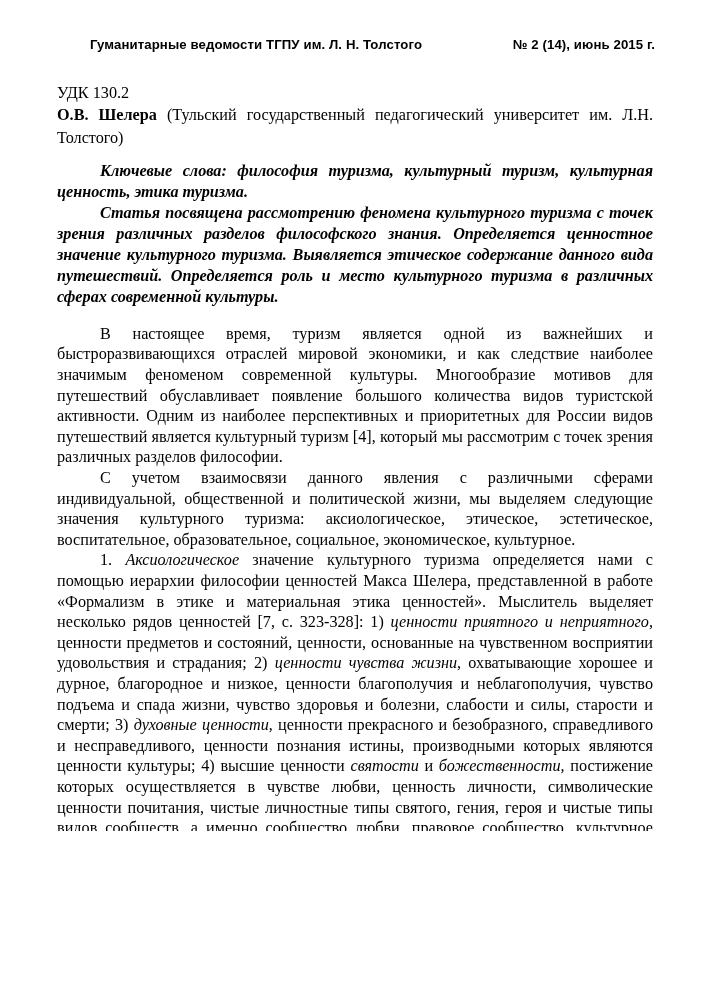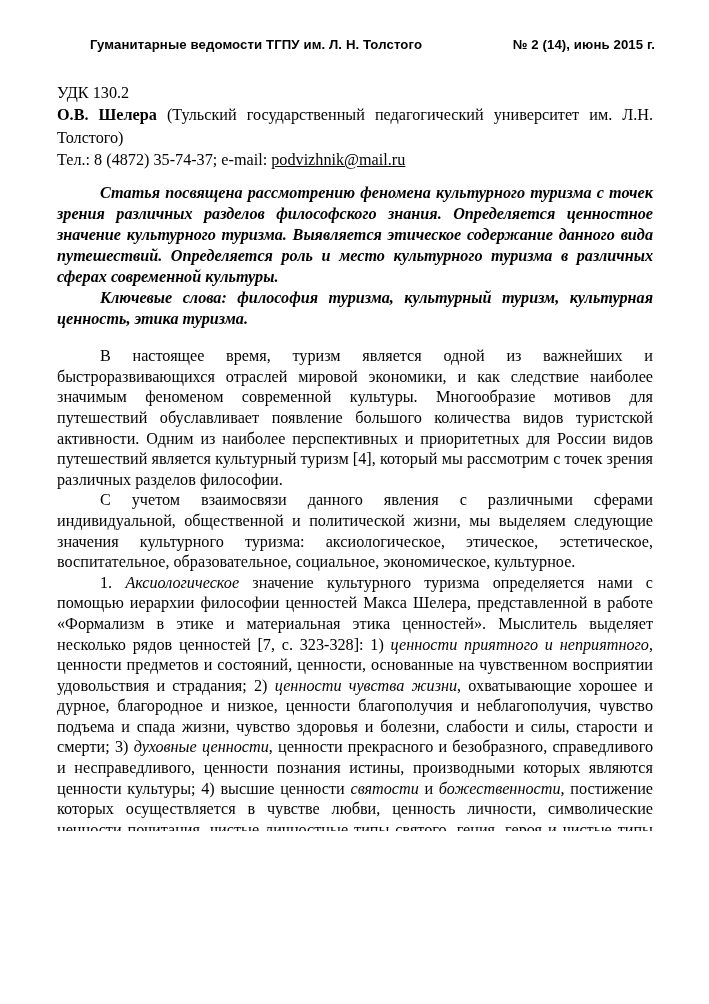--- a/index.html
+++ b/index.html
@@ -86,27 +86,26 @@
   <div class="header">
     <span>Гуманитарные ведомости ТГПУ им. Л. Н. Толстого</span>
     <span>№ 2 (14), июнь 2015 г.</span>
   </div>
 
   <div class="content">
 
     <div class="meta">
       <p>УДК 130.2</p>
       <p class="author-line"><span class="bd">О.В. Шелера</span><span> (Тульский государственный педагогический университет им. Л.Н. Толстого)</span></p>
-      <p><span>Тел.: 8 (4872) 35-74-37; e-mail: </span><span class="un">podvizhnik@mail.ru</span></p>
     </div>
 
 
     <div class="abstract-block">
+      <p>Ключевые слова: философия туризма, культурный туризм, культурная ценность, этика туризма.</p>
       <p>Статья посвящена рассмотрению феномена культурного туризма с точек зрения различных разделов философского знания. Определяется ценностное значение культурного туризма. Выявляется этическое содержание данного вида путешествий. Определяется роль и место культурного туризма в различных сферах современной культуры.</p>
-      <p>Ключевые слова: философия туризма, культурный туризм, культурная ценность, этика туризма.</p>
     </div>
 
     <div class="body-block">
       <p><span>В настоящее время, туризм является одной из важнейших и быстроразвивающихся отраслей мировой экономики, и как следствие наиболее значимым феноменом современной культуры. Многообразие мотивов для путешествий обуславливает появление большого количества видов туристской активности. Одним из наиболее перспективных и приоритетных для России видов путешествий является культурный туризм [4], который мы рассмотрим с точек зрения различных разделов философии.</span></p>
       <p><span>С учетом взаимосвязи данного явления с различными сферами индивидуальной, общественной и политической жизни, мы выделяем следующие значения культурного туризма: аксиологическое, этическое, эстетическое, воспитательное, образовательное, социальное, экономическое, культурное.</span></p>
       <p><span>1. </span><span class="it">Аксиологическое</span><span> значение культурного туризма определяется нами с помощью иерархии философии ценностей Макса Шелера, представленной в работе «Формализм в этике и материальная этика ценностей». Мыслитель выделяет несколько рядов ценностей [7, с. 323-328]: 1) </span><span class="it">ценности приятного и неприятного</span><span>, ценности предметов и состояний, ценности, основанные на чувственном восприятии удовольствия и страдания; 2) </span><span class="it">ценности чувства жизни</span><span>, охватывающие хорошее и дурное, благородное и низкое, ценности благополучия и неблагополучия, чувство подъема и спада жизни, чувство здоровья и болезни, слабости и силы, старости и смерти; 3) </span><span class="it">духовные ценности</span><span>, ценности прекрасного и безобразного, справедливого и несправедливого, ценности познания истины, производными которых являются ценности культуры; 4) высшие ценности </span><span class="it">святости</span><span> и </span><span class="it">божественности,</span><span> постижение которых осуществляется в чувстве любви, ценность личности, символические ценности почитания, чистые личностные типы святого, гения, героя и чистые типы видов сообществ, а именно сообщество любви, правовое сообщество, культурное сообщество, жизненное сообщество.</span></p>
     </div>
 
   </div>
 

